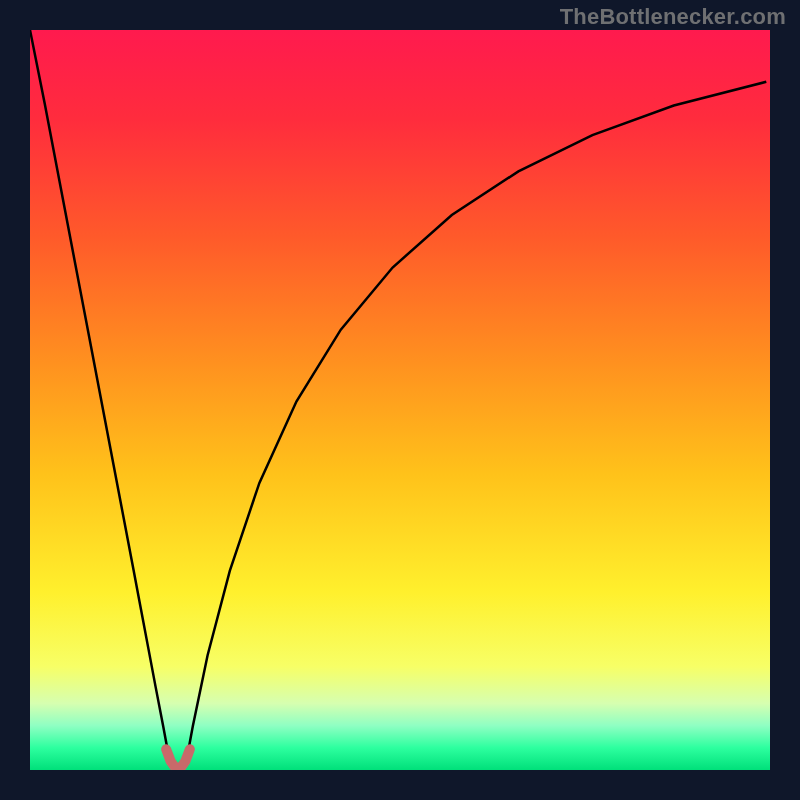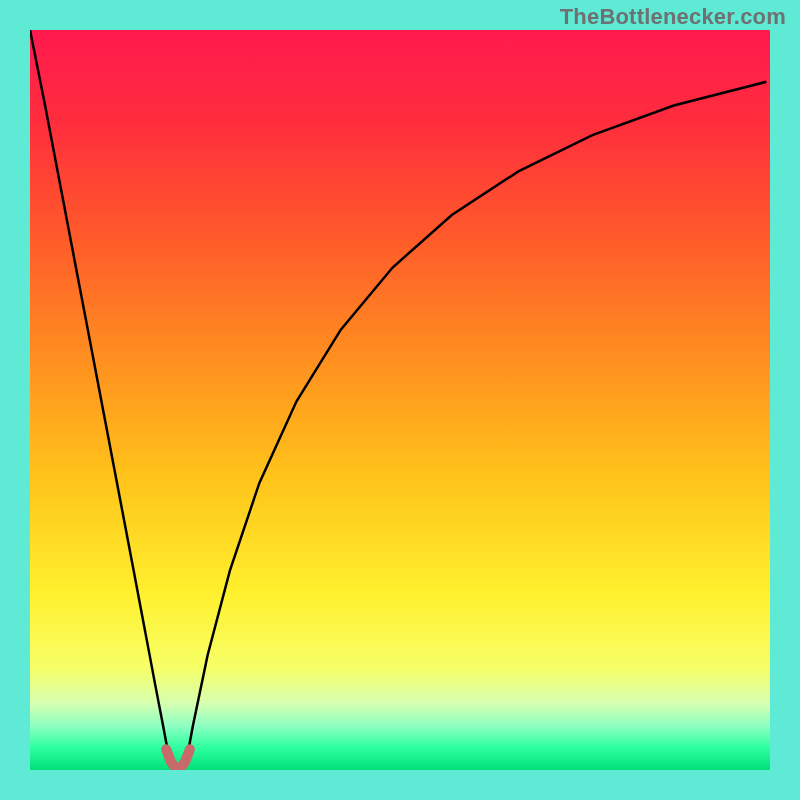--- a/index.html
+++ b/index.html
@@ -7,21 +7,21 @@
     padding: 0;
     width: 800px;
     height: 800px;
     background: #000;
     overflow: hidden;
   }
   .frame {
     position: absolute;
     left: 0; top: 0;
     width: 800px; height: 800px;
-    background: #5eead4;
+    background: #0f172a;
   }
   .watermark {
     position: absolute;
     top: 4px;
     right: 14px;
     font-family: Arial, Helvetica, sans-serif;
     font-size: 22px;
     font-weight: 600;
     color: #6f7072;
     letter-spacing: 0.2px;

